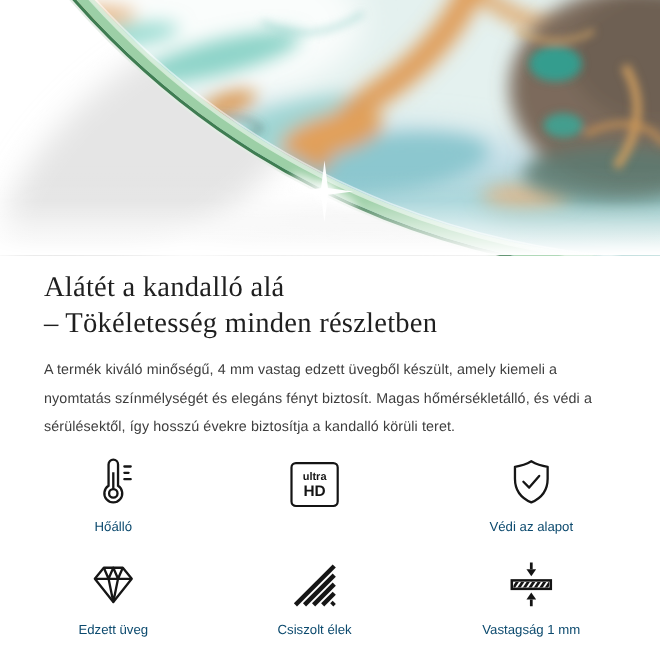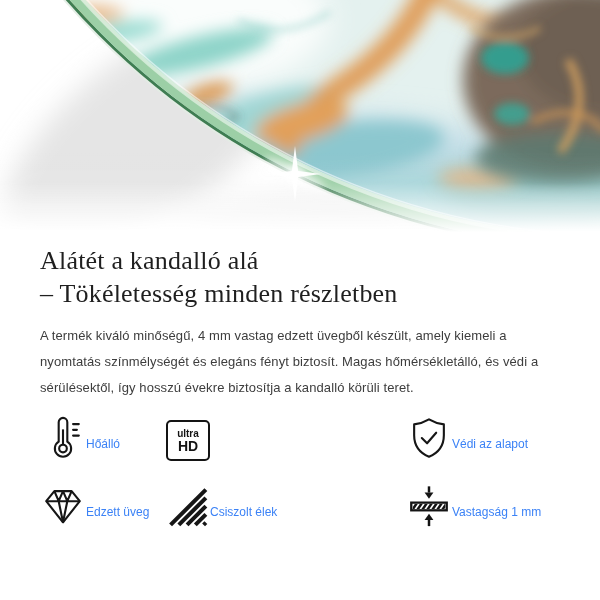--- a/index.html
+++ b/index.html
@@ -4,23 +4,23 @@
 <style>
   html,body{margin:0;padding:0;background:#ffffff;}
   body{width:600px;height:600px;overflow:hidden;font-family:"Liberation Sans",sans-serif;color:#1c1c1c;}
   .hero{position:relative;width:600px;height:232px;background:#ffffff;}
   .hero svg{display:block;}
   .content{padding:0 40px;}
   .title{margin:12px 0 0;font-family:"Liberation Serif","DejaVu Serif",serif;font-weight:400;
          font-size:26px;line-height:33px;color:#1f1f1f;letter-spacing:.2px;}
   .desc{margin:13px 0 12px;max-width:520px;font-size:13px;line-height:26px;color:#3d3d3d;letter-spacing:.1px;}
   .features{display:grid;grid-template-columns:126px 240px 154px;row-gap:22px;margin-top:14px;}
-  .feature{display:flex;flex-direction:row;align-items:center;}
+  .feature{display:flex;flex-direction:column;align-items:center;}
   .icon-box{height:46px;display:flex;align-items:flex-end;justify-content:center;}
-  .feature-label{margin-top:11px;font-size:12px;line-height:14px;color:#3b82f6;white-space:nowrap;}
+  .feature-label{margin-top:11px;font-size:12px;line-height:14px;color:#0c4a6e;white-space:nowrap;}
   .uhd-badge{width:40px;height:37px;border:2.5px solid #141414;border-radius:5px;
              display:flex;flex-direction:column;align-items:center;justify-content:center;background:#fff;}
   .uhd-top{font-size:10px;font-weight:700;line-height:11px;color:#141414;}
   .uhd-bottom{font-size:14px;font-weight:800;line-height:15px;color:#141414;}
   .ficon{stroke:#161616;fill:none;stroke-width:2.2;}
 </style>
 </head>
 <body>
 
 <div class="hero">

